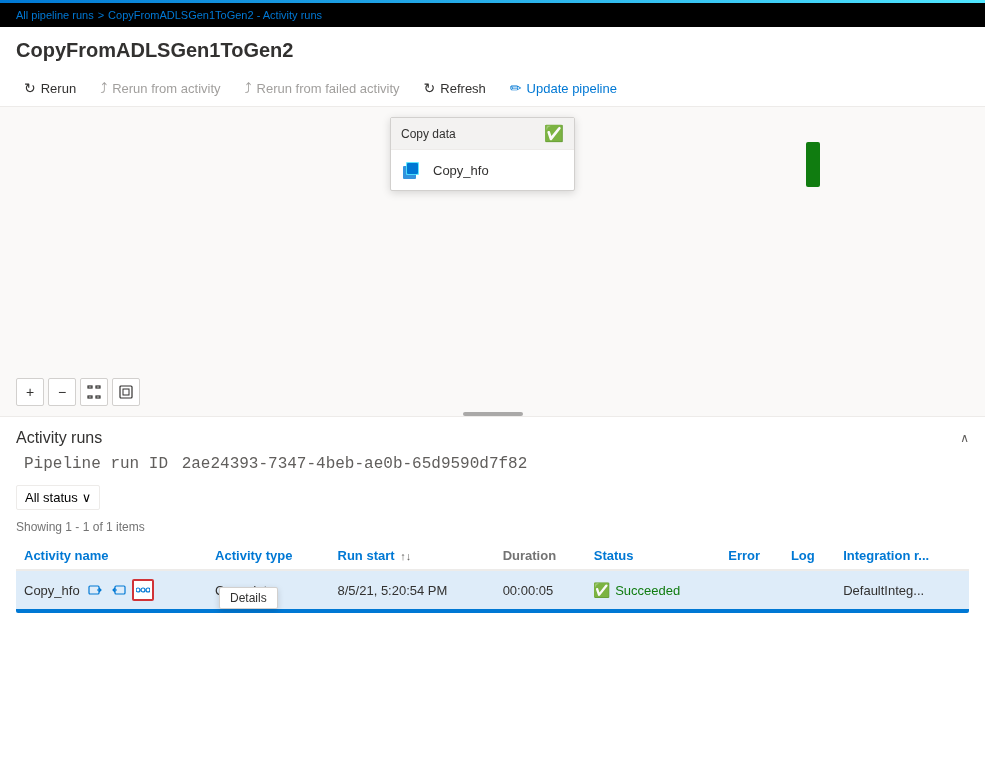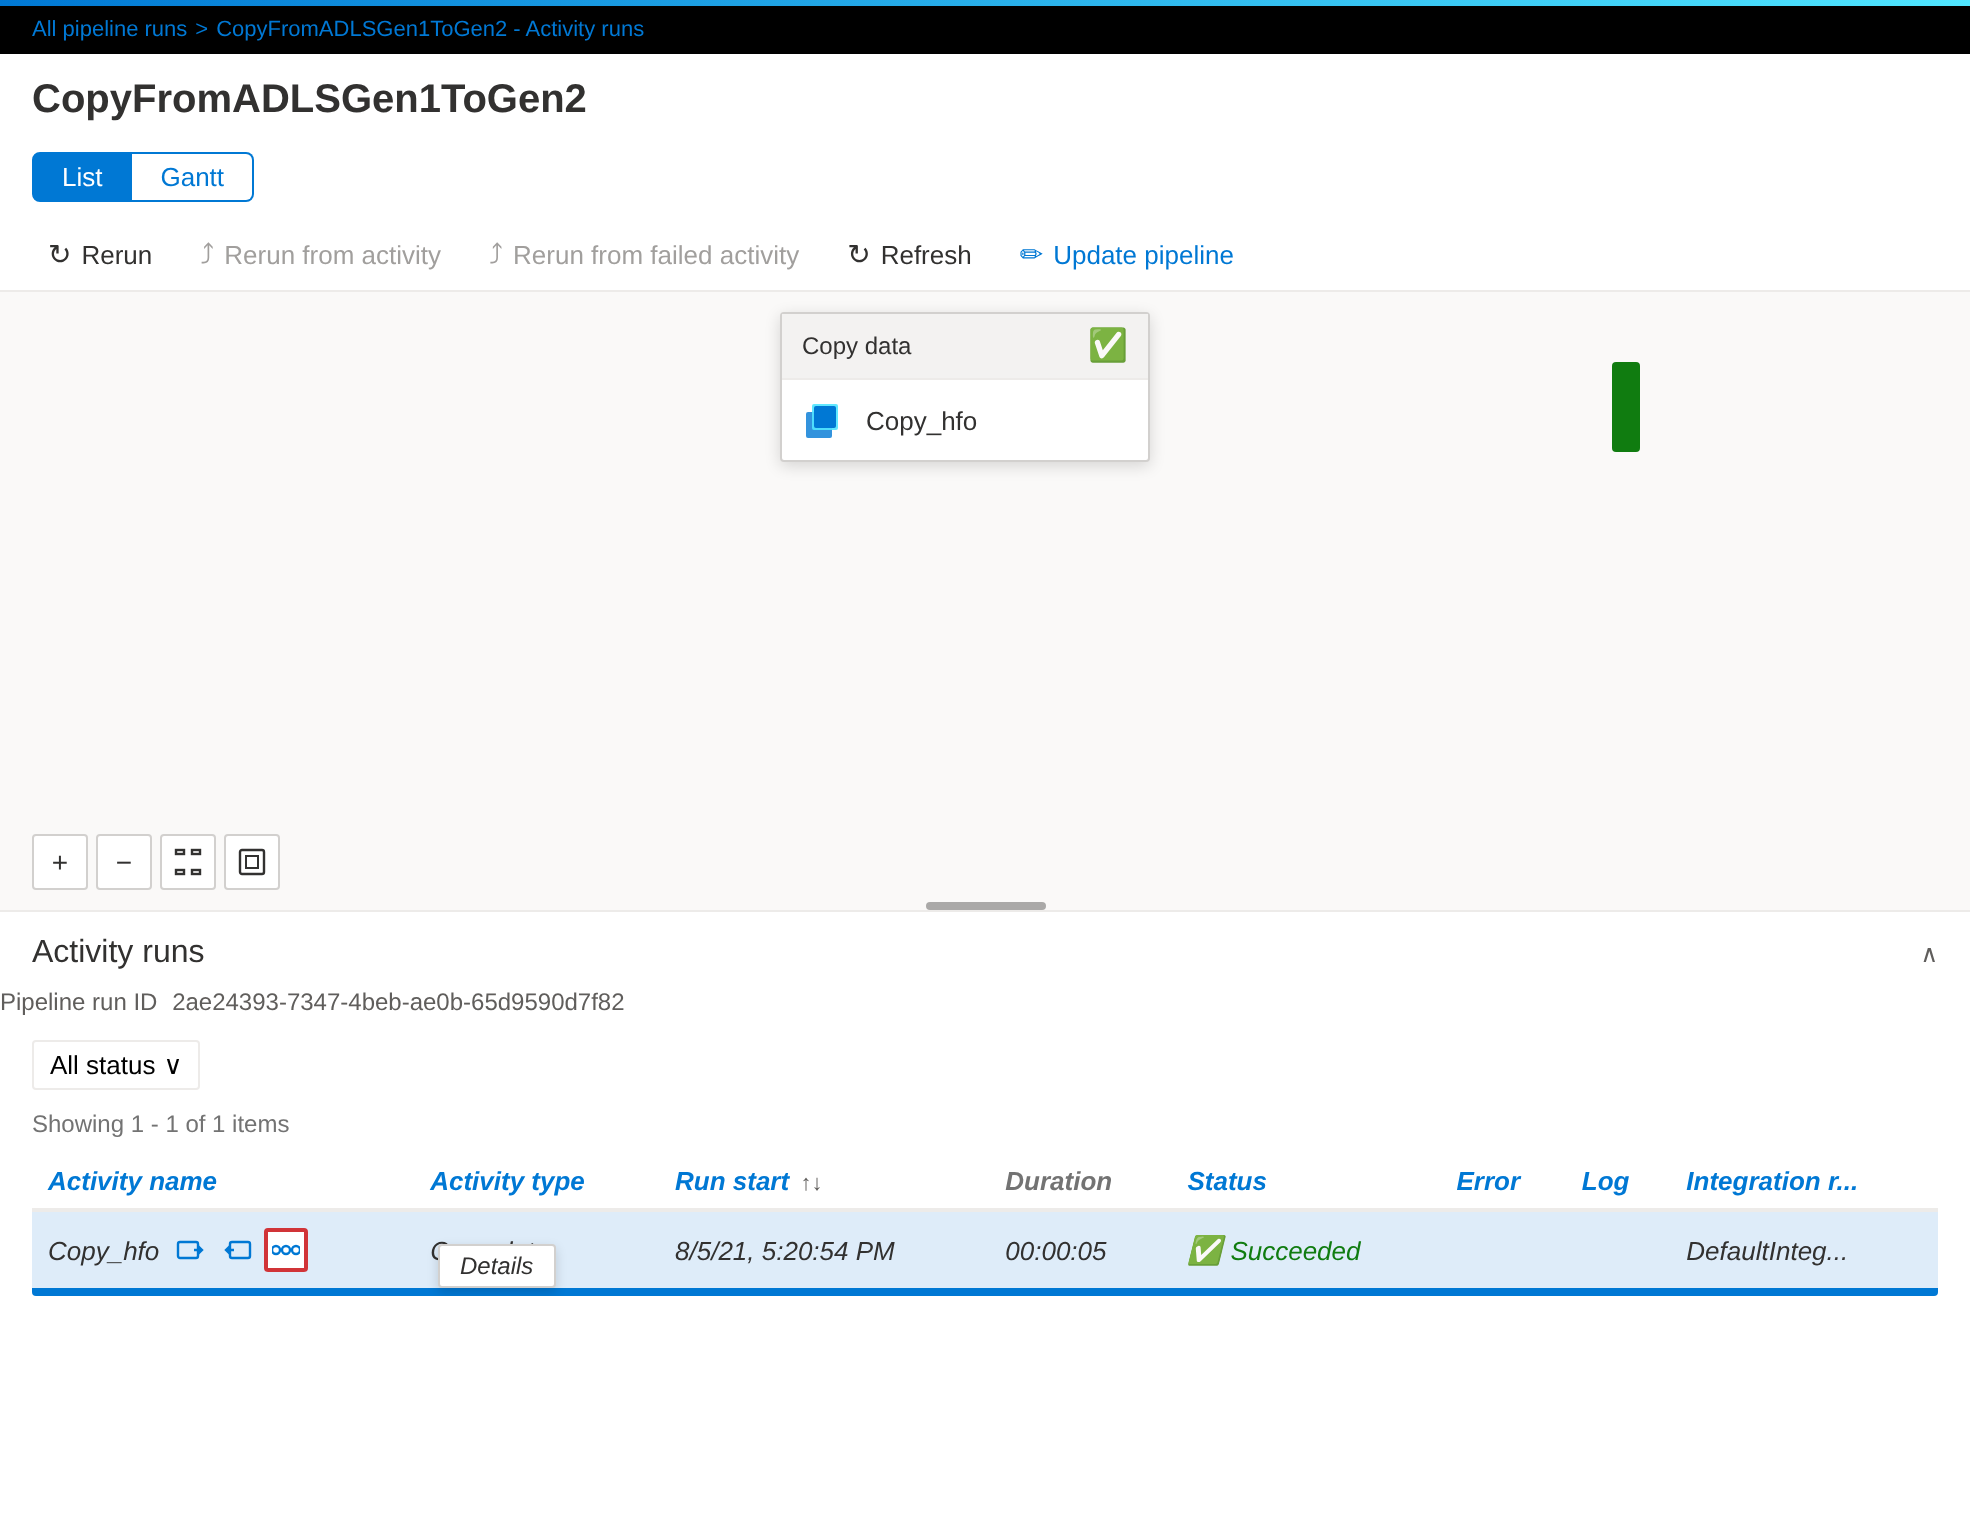--- a/index.html
+++ b/index.html
@@ -35,29 +35,29 @@
     .activity-icon { width: 24px; height: 24px; }
     .activity-label { font-size: 13px; color: #323130; }
 
     .scroll-indicator { position: absolute; bottom: 0; left: 50%; transform: translateX(-50%); width: 60px; height: 4px; background: #323130; border-radius: 2px; opacity: 0.4; }
 
     .activity-runs-section { padding: 0; }
     .section-header { display: flex; align-items: center; justify-content: space-between; padding: 12px 16px 8px; }
     .section-title { font-size: 16px; font-weight: 400; color: #323130; }
     .collapse-icon { cursor: pointer; color: #605e5c; font-size: 12px; }
 
-    .pipeline-run-id { padding: 0 0 8px; font-size: 12px; color: #323130; }
+    .pipeline-run-id { padding: 0 24px 8px; font-size: 16px; color: #323130; font-family: Liberation Mono, monospace; }
     .pipeline-run-id span { color: #605e5c; }
 
     .filter-bar { padding: 4px 16px 8px; display: flex; align-items: center; gap: 4px; }
     .filter-btn { display: flex; align-items: flex-end; gap: 4px; padding: 4px 8px; border: 1px solid #edebe9; background: #fff; cursor: pointer; border-radius: 2px; font-size: 13px; }
 
     .showing-text { padding: 2px 16px 8px; font-size: 12px; color: #737373; }
 
-    .table-container { padding: 0 16px; font-style: italic; }
+    .table-container { padding: 0 16px; }
     table { width: 100%; border-collapse: collapse; font-size: 13px; }
     th { text-align: left; padding: 6px 8px; color: #0078d4; font-weight: 600; border-bottom: 2px solid #edebe9; white-space: nowrap; }
     th .sort-icon { color: #605e5c; font-size: 11px; margin-left: 2px; }
     td { padding: 8px 8px; border-bottom: 1px solid #edebe9; vertical-align: middle; white-space: nowrap; }
     tr.selected td { background: #deecf9; }
 
     .action-icons { display: flex; align-items: center; gap: 2px; }
     .action-icon { width: 22px; height: 22px; display: flex; align-items: center; justify-content: center; cursor: pointer; border-radius: 2px; font-size: 13px; color: #0078d4; }
     .action-icon.highlighted { border: 2px solid #d13438; background: #fff; }
 
@@ -74,24 +74,20 @@
   <div style="height:3px; background: linear-gradient(to right, #0078d4, #50e6ff);"></div>
 
   <div class="breadcrumb">
     <a>All pipeline runs</a>
     <span>&gt;</span>
     <span>CopyFromADLSGen1ToGen2 - Activity runs</span>
   </div>
 
   <div class="page-title">CopyFromADLSGen1ToGen2</div>
 
-  <div class="view-toggle">
-    <button class="toggle-btn active">List</button>
-    <button class="toggle-btn">Gantt</button>
-  </div>
 
   <div class="toolbar">
     <button class="toolbar-btn">
       <span class="icon">↻</span>
       <span>Rerun</span>
     </button>
     <button class="toolbar-btn disabled">
       <span class="icon">⤴</span>
       <span>Rerun from activity</span>
     </button>

